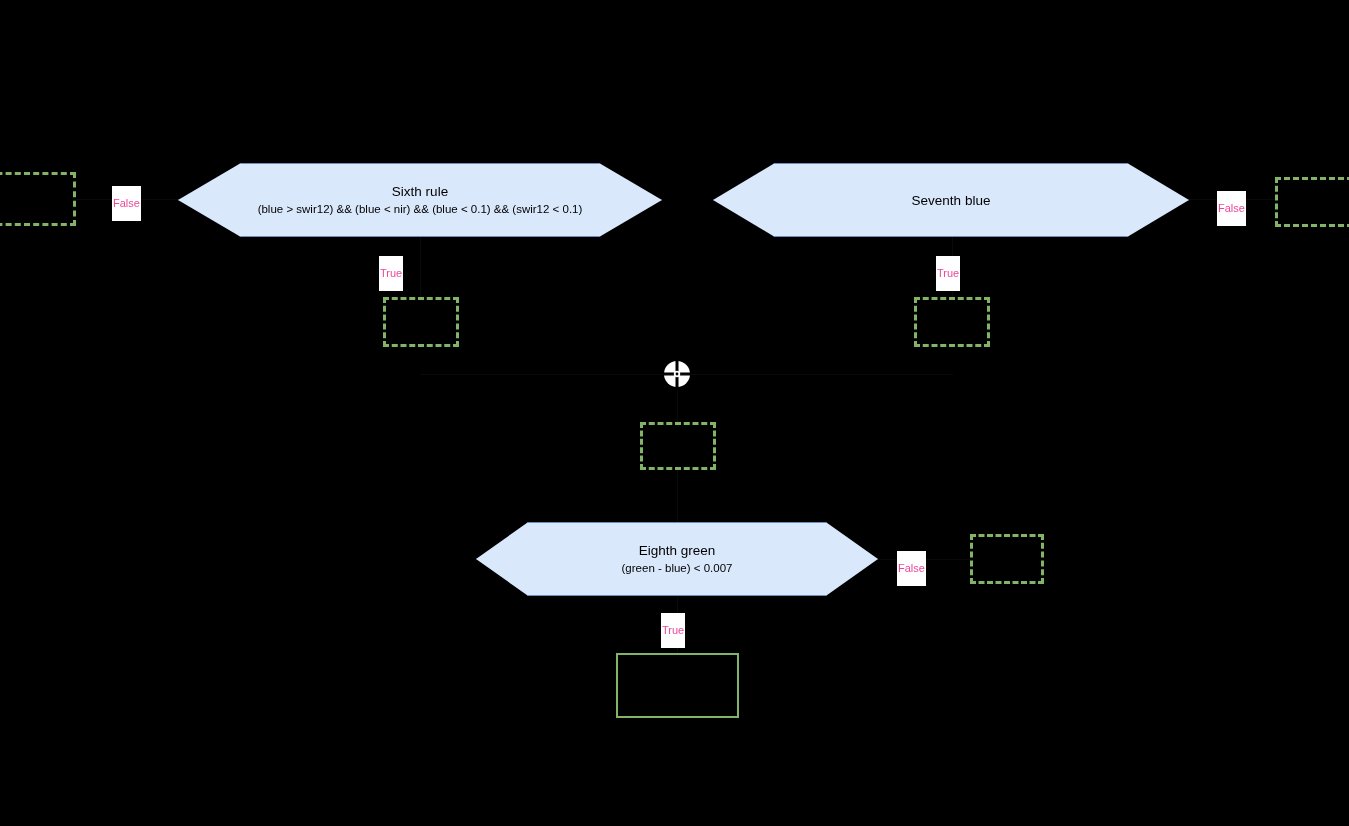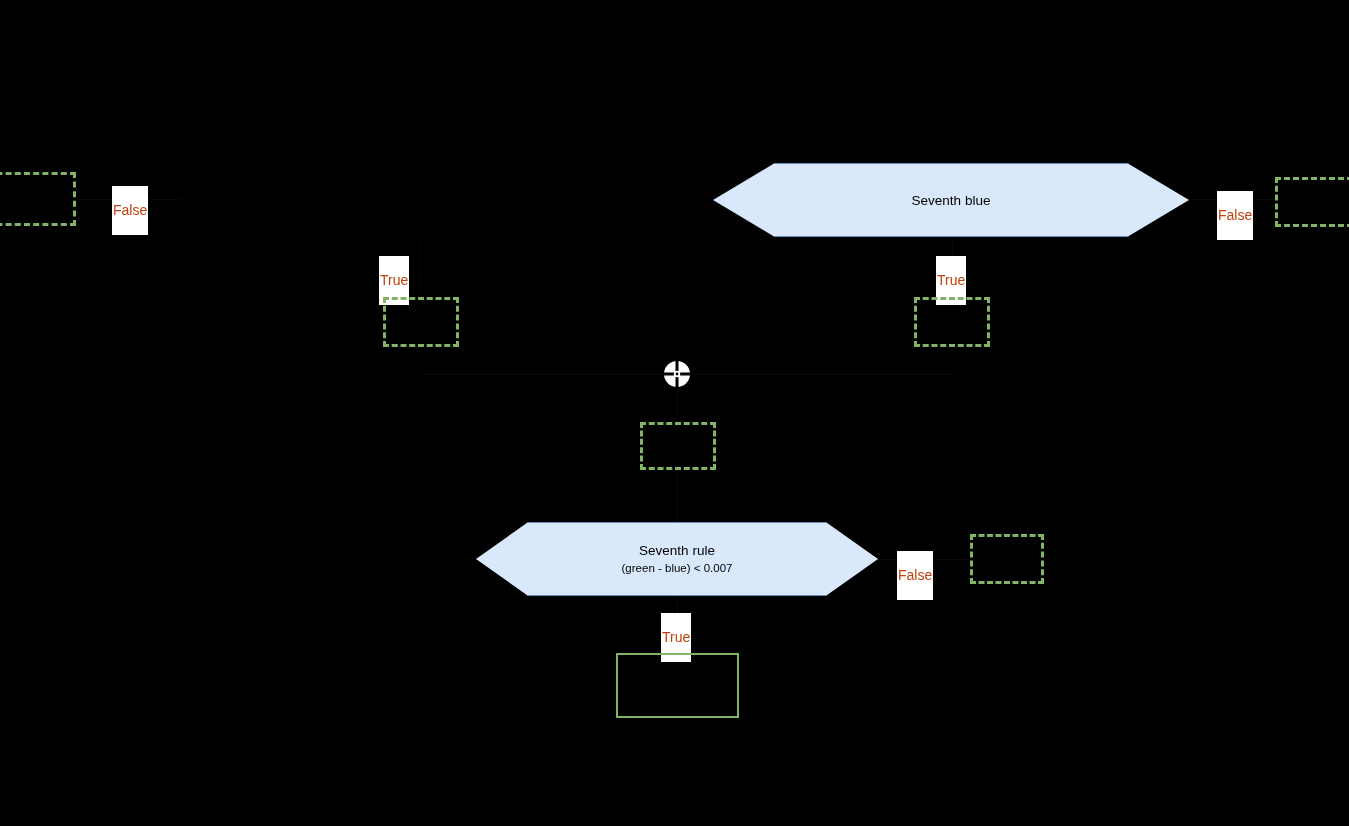--- a/index.html
+++ b/index.html
@@ -53,24 +53,24 @@
     border: 3px dashed #82b366;
   }
   .gbox.solid {
     border: 2.5px solid #82b366;
   }
 
   
   .edge-label {
     position: absolute;
     background: #ffffff;
-    color: #c2410c;
-    font-size: 14px;
+    color: #ec4899;
+    font-size: 11px;
     line-height: 17px;
-    padding: 16px 1px;
+    padding: 9px 1px;
     white-space: nowrap;
   }
 
   
   .connector {
     position: absolute;
     background: #0a0a0a;
   }
 
   
@@ -93,20 +93,24 @@
   <div class="connector" style="left:677px; top:374px; width:276px; height:1px;"></div>
   <div class="connector" style="left:677px; top:390px; width:1px; height:32px;"></div>
   <div class="connector" style="left:677px; top:470px; width:1px; height:52px;"></div>
   <div class="connector" style="left:878px; top:559px; width:92px; height:1px;"></div>
   <div class="connector" style="left:677px; top:595px; width:1px; height:58px;"></div>
 
   <div class="gbox dashed" style="left:-22px; top:172px; width:98px; height:54px;"></div>
 
   <div class="edge-label" style="left:112px; top:186px;">False</div>
 
+  <div class="hex" style="left:178px; top:163px; width:484px; height:74px;">
+    <div class="hex-title">Sixth rule</div>
+    <div class="hex-cond">(blue &gt; swir12) &amp;&amp; (blue &lt; nir) &amp;&amp; (blue &lt; 0.1) &amp;&amp; (swir12 &lt; 0.1)</div>
+  </div>
 
   <div class="edge-label" style="left:379px; top:256px;">True</div>
 
   <div class="gbox dashed" style="left:383px; top:297px; width:76px; height:50px;"></div>
 
   <div class="hex" style="left:713px; top:163px; width:476px; height:74px;">
     <div class="hex-title">Seventh blue</div>
   </div>
 
   <div class="edge-label" style="left:1217px; top:191px;">False</div>
@@ -129,21 +133,21 @@
           <circle cx="17" cy="17" r="1.4" fill="#000000"></circle>
         </mask>
       </defs>
       <rect x="0" y="0" width="34" height="34" fill="#ffffff" mask="url(#crossmask)"></rect>
     </svg>
   </div>
 
   <div class="gbox dashed" style="left:640px; top:422px; width:76px; height:48px;"></div>
 
   <div class="hex" style="left:476px; top:522px; width:402px; height:74px;">
-    <div class="hex-title">Seventh rule</div>
+    <div class="hex-title">Eighth green</div>
     <div class="hex-cond">(green - blue) &lt; 0.007</div>
   </div>
 
   <div class="edge-label" style="left:897px; top:551px;">False</div>
 
   <div class="gbox dashed" style="left:970px; top:534px; width:74px; height:50px;"></div>
 
   <div class="edge-label" style="left:661px; top:613px;">True</div>
 
   <div class="gbox solid" style="left:616px; top:653px; width:123px; height:65px;"></div>

